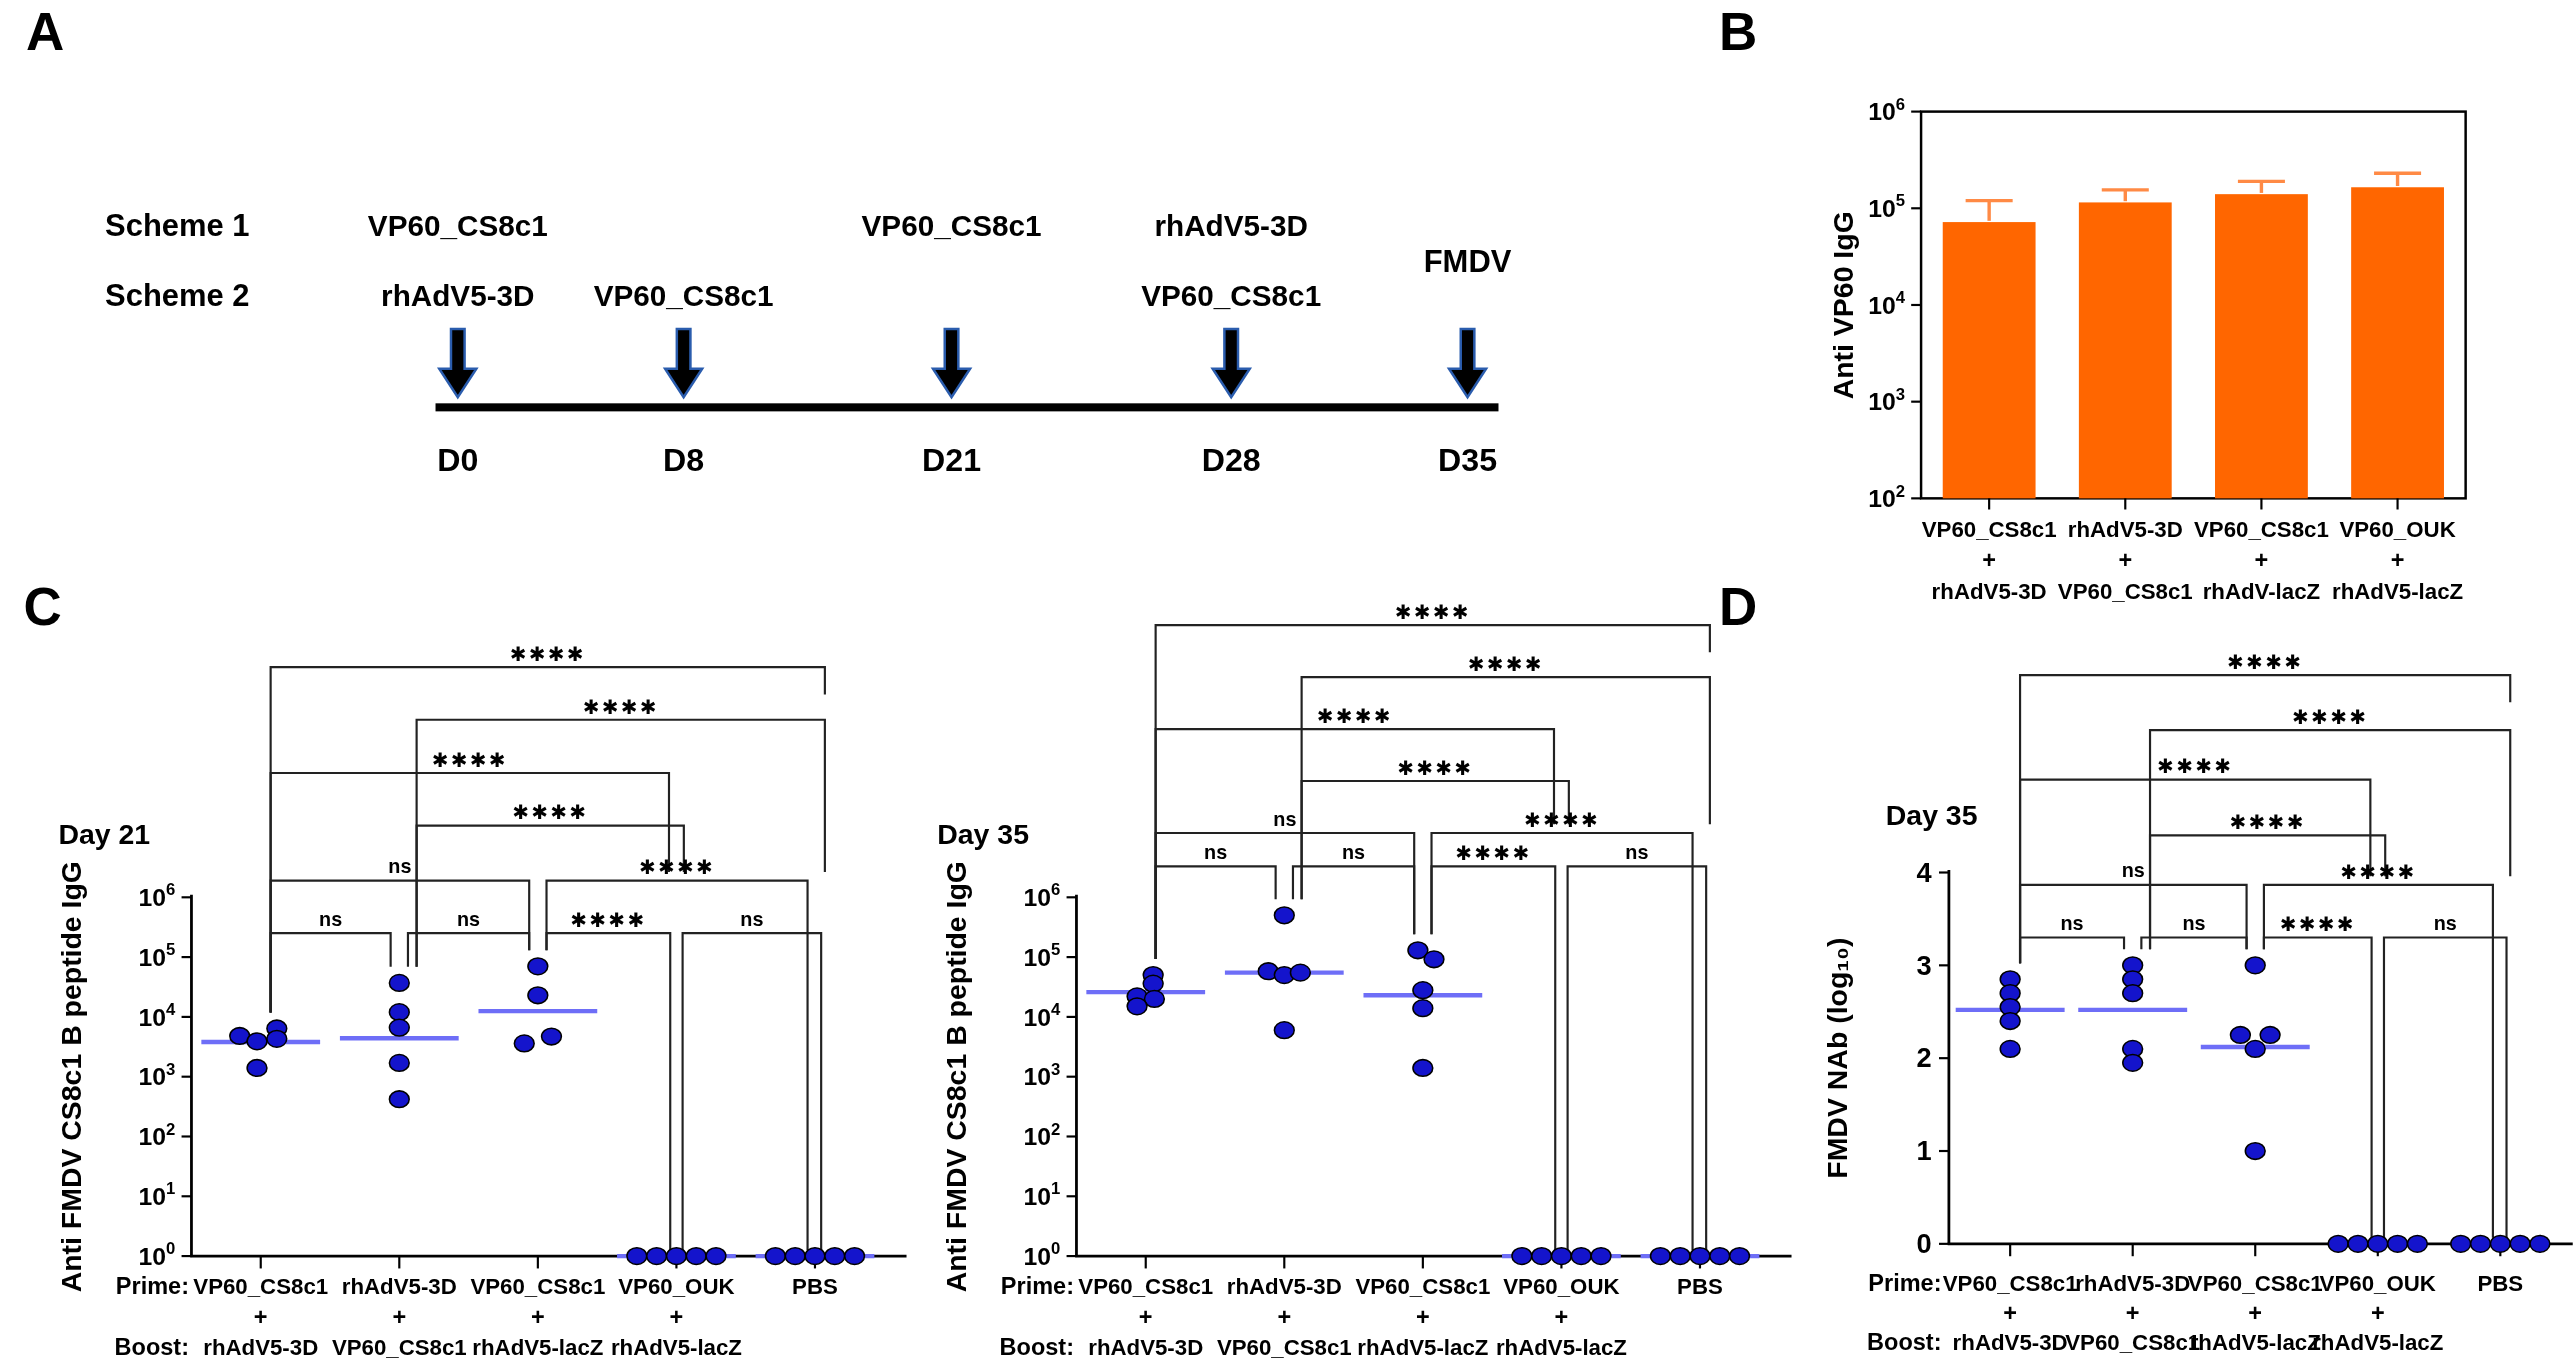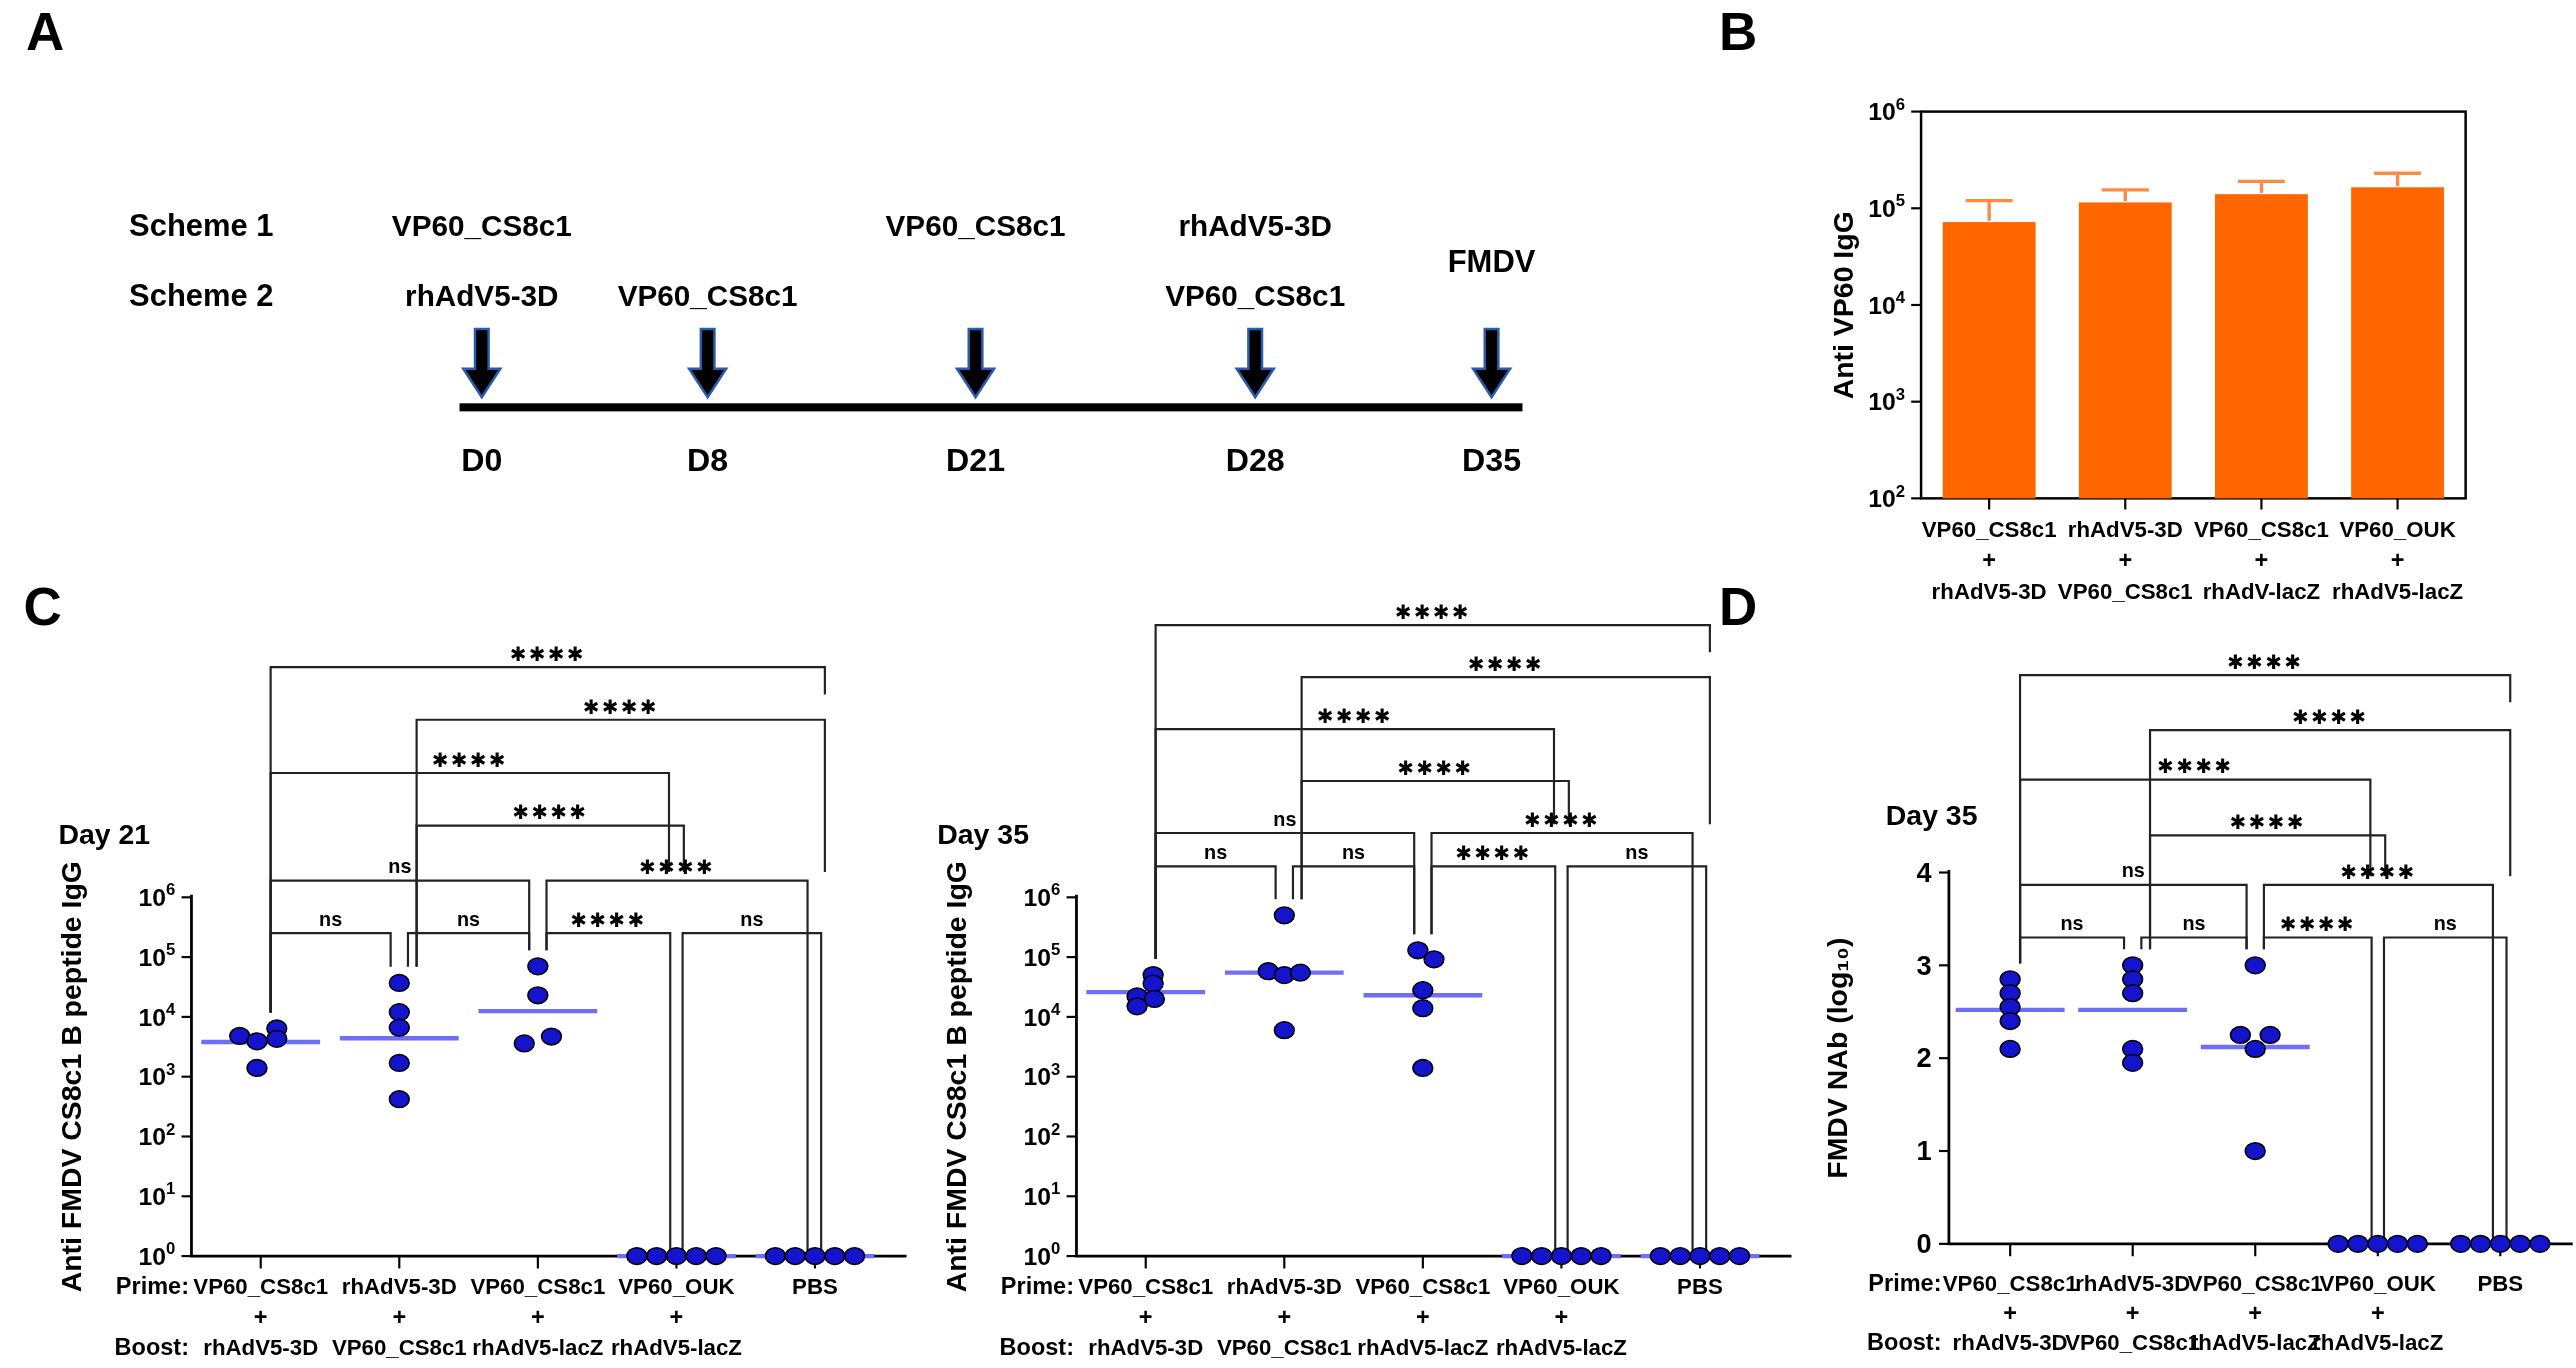--- a/index.html
+++ b/index.html
@@ -11,21 +11,21 @@
 </style>
 </head>
 <body>
 
 <div id="fig">
   <div class="pl" style="left:26px;top:5px">A</div>
   <div class="pl" style="left:1719px;top:5px">B</div>
   <div class="pl" style="left:23.5px;top:580px">C</div>
   <div class="pl" style="left:1719px;top:580px">D</div>
 
-  <div id="panelA" class="mount" style="left:92px;top:6.2px;width:1454px;height:489px"><svg viewBox="0 0 2350 790" width="1454" height="489">
+  <div id="panelA" class="mount" style="left:68px;top:6.2px;width:1454px;height:489px"><svg viewBox="0 0 2350 790" width="1454" height="489">
         <text x="60" y="372" text-anchor="start" font-size="50" font-weight="700" fill="#000">Scheme 1</text>
         <text x="630" y="372" text-anchor="middle" font-size="48" font-weight="700" fill="#000">VP60_CS8c1</text>
         <text x="1428" y="372" text-anchor="middle" font-size="48" font-weight="700" fill="#000">VP60_CS8c1</text>
         <text x="1880" y="372" text-anchor="middle" font-size="48" font-weight="700" fill="#000">rhAdV5-3D</text>
         <text x="60" y="484" text-anchor="start" font-size="50" font-weight="700" fill="#000">Scheme 2</text>
         <text x="630" y="484" text-anchor="middle" font-size="48" font-weight="700" fill="#000">rhAdV5-3D</text>
         <text x="995" y="484" text-anchor="middle" font-size="48" font-weight="700" fill="#000">VP60_CS8c1</text>
         <text x="1880" y="484" text-anchor="middle" font-size="48" font-weight="700" fill="#000">VP60_CS8c1</text>
         <text x="2262" y="430" text-anchor="middle" font-size="50" font-weight="700" fill="#000">FMDV</text>
         <path d="M 619 522 L 641 522 L 641 586 L 660 586 L 630 632 L 600 586 L 619 586 Z" fill="#000000" stroke="#2A5CAD" stroke-width="4"></path>

